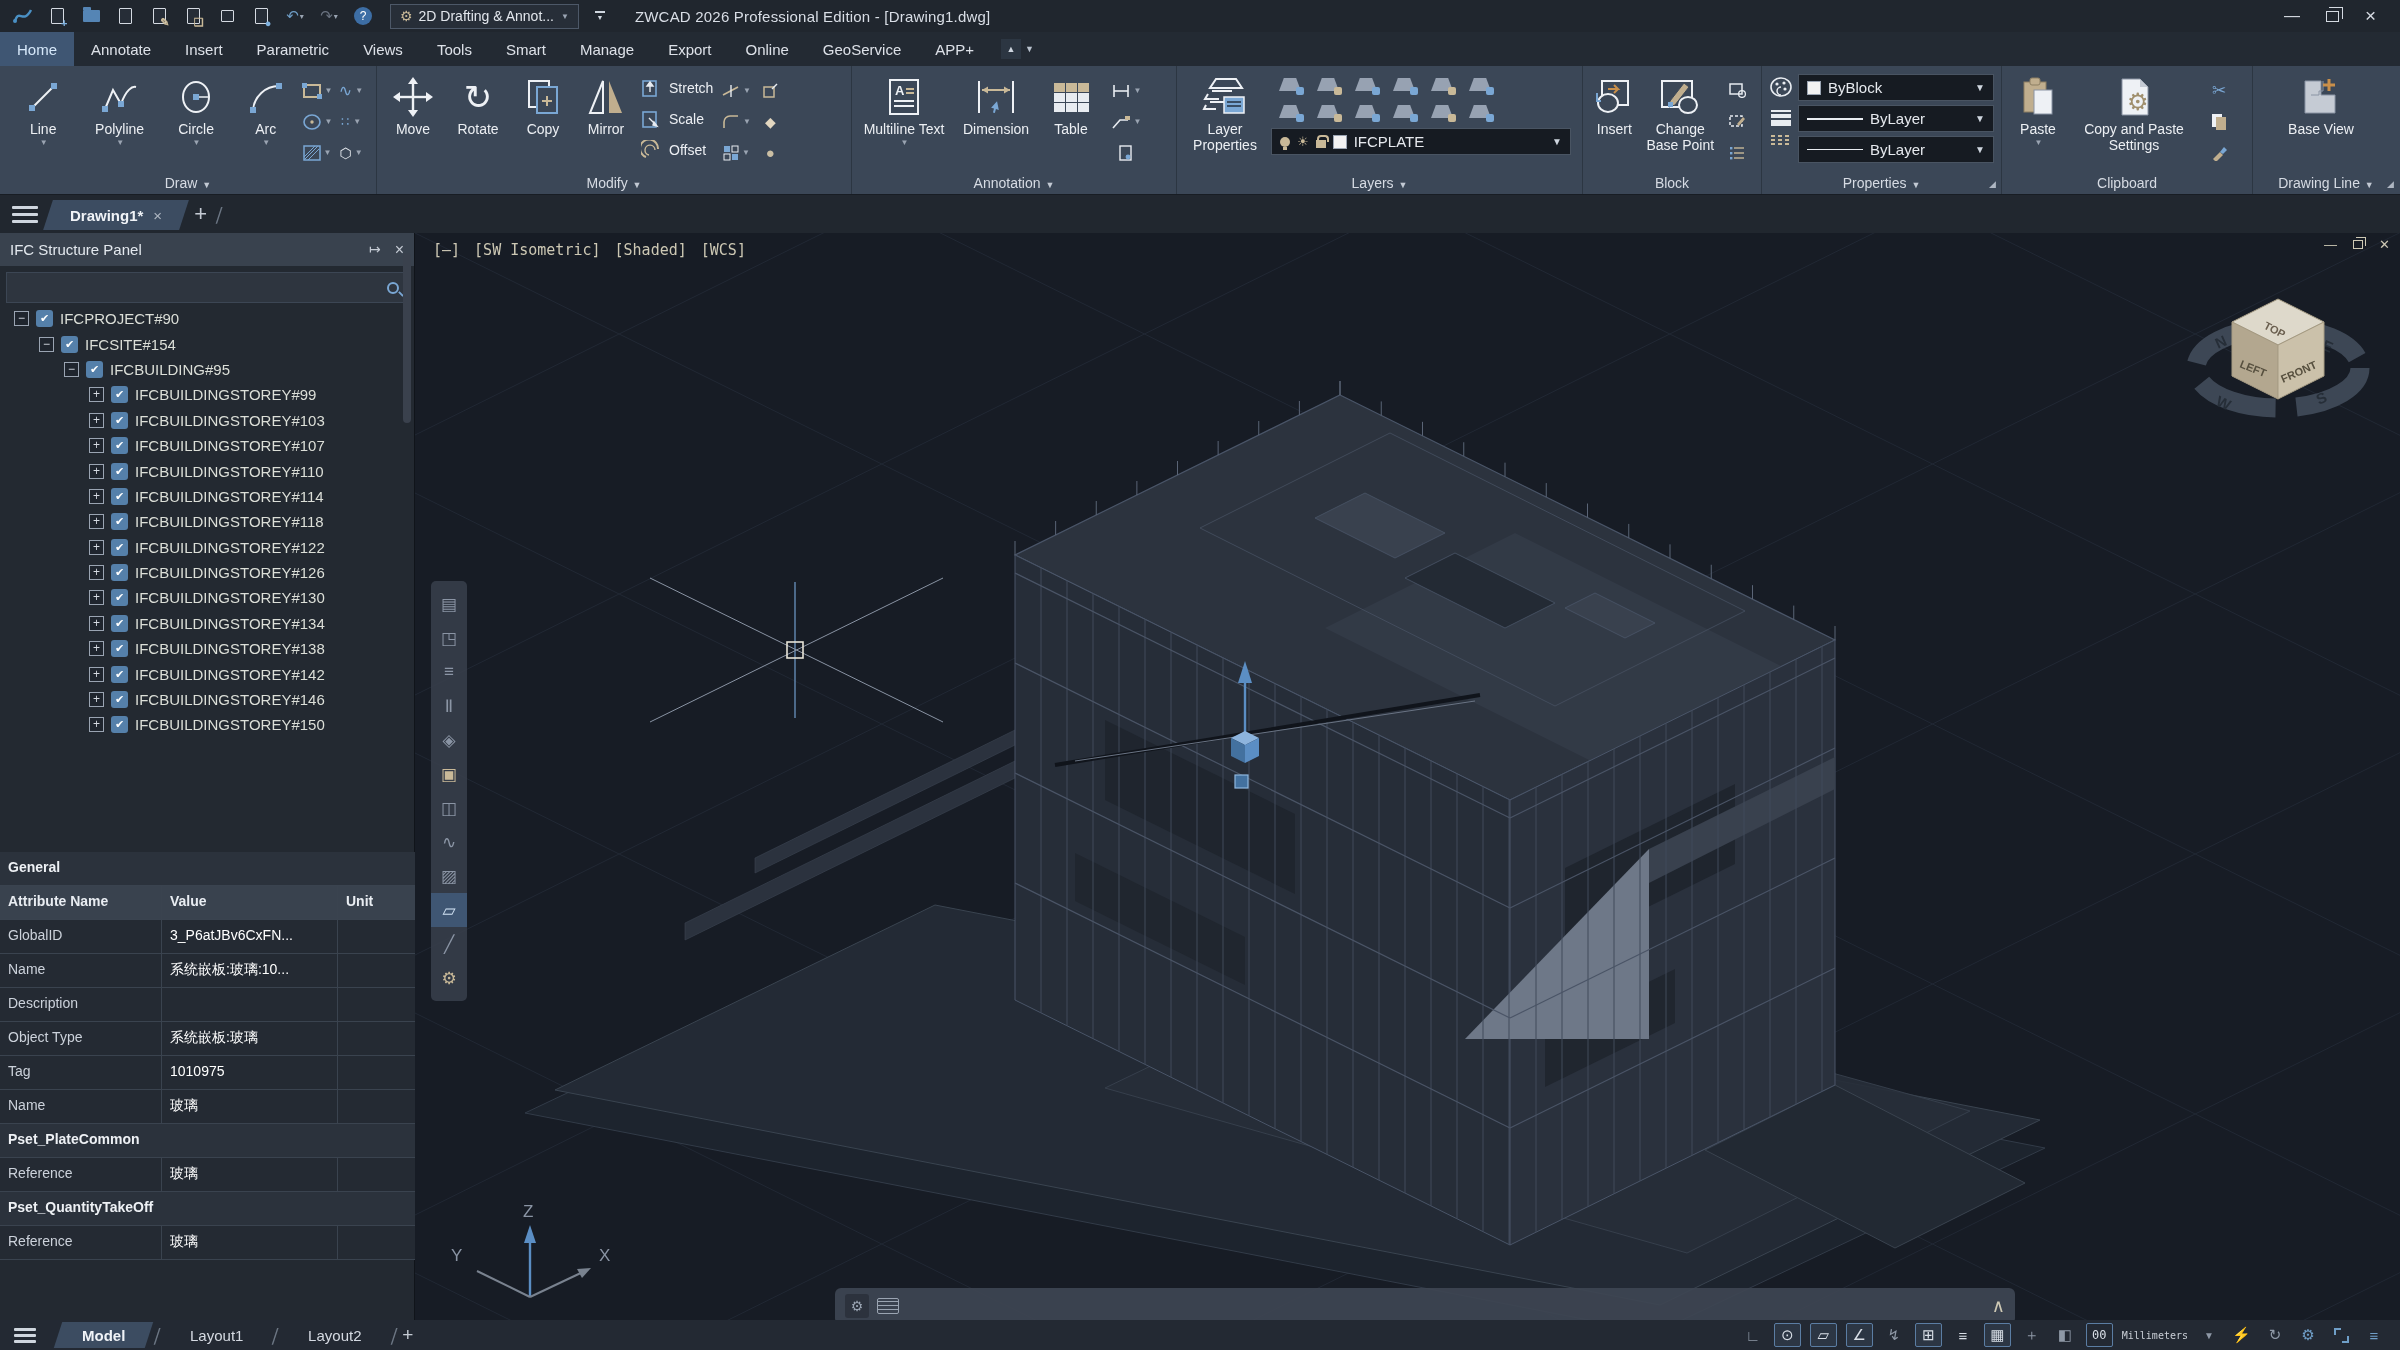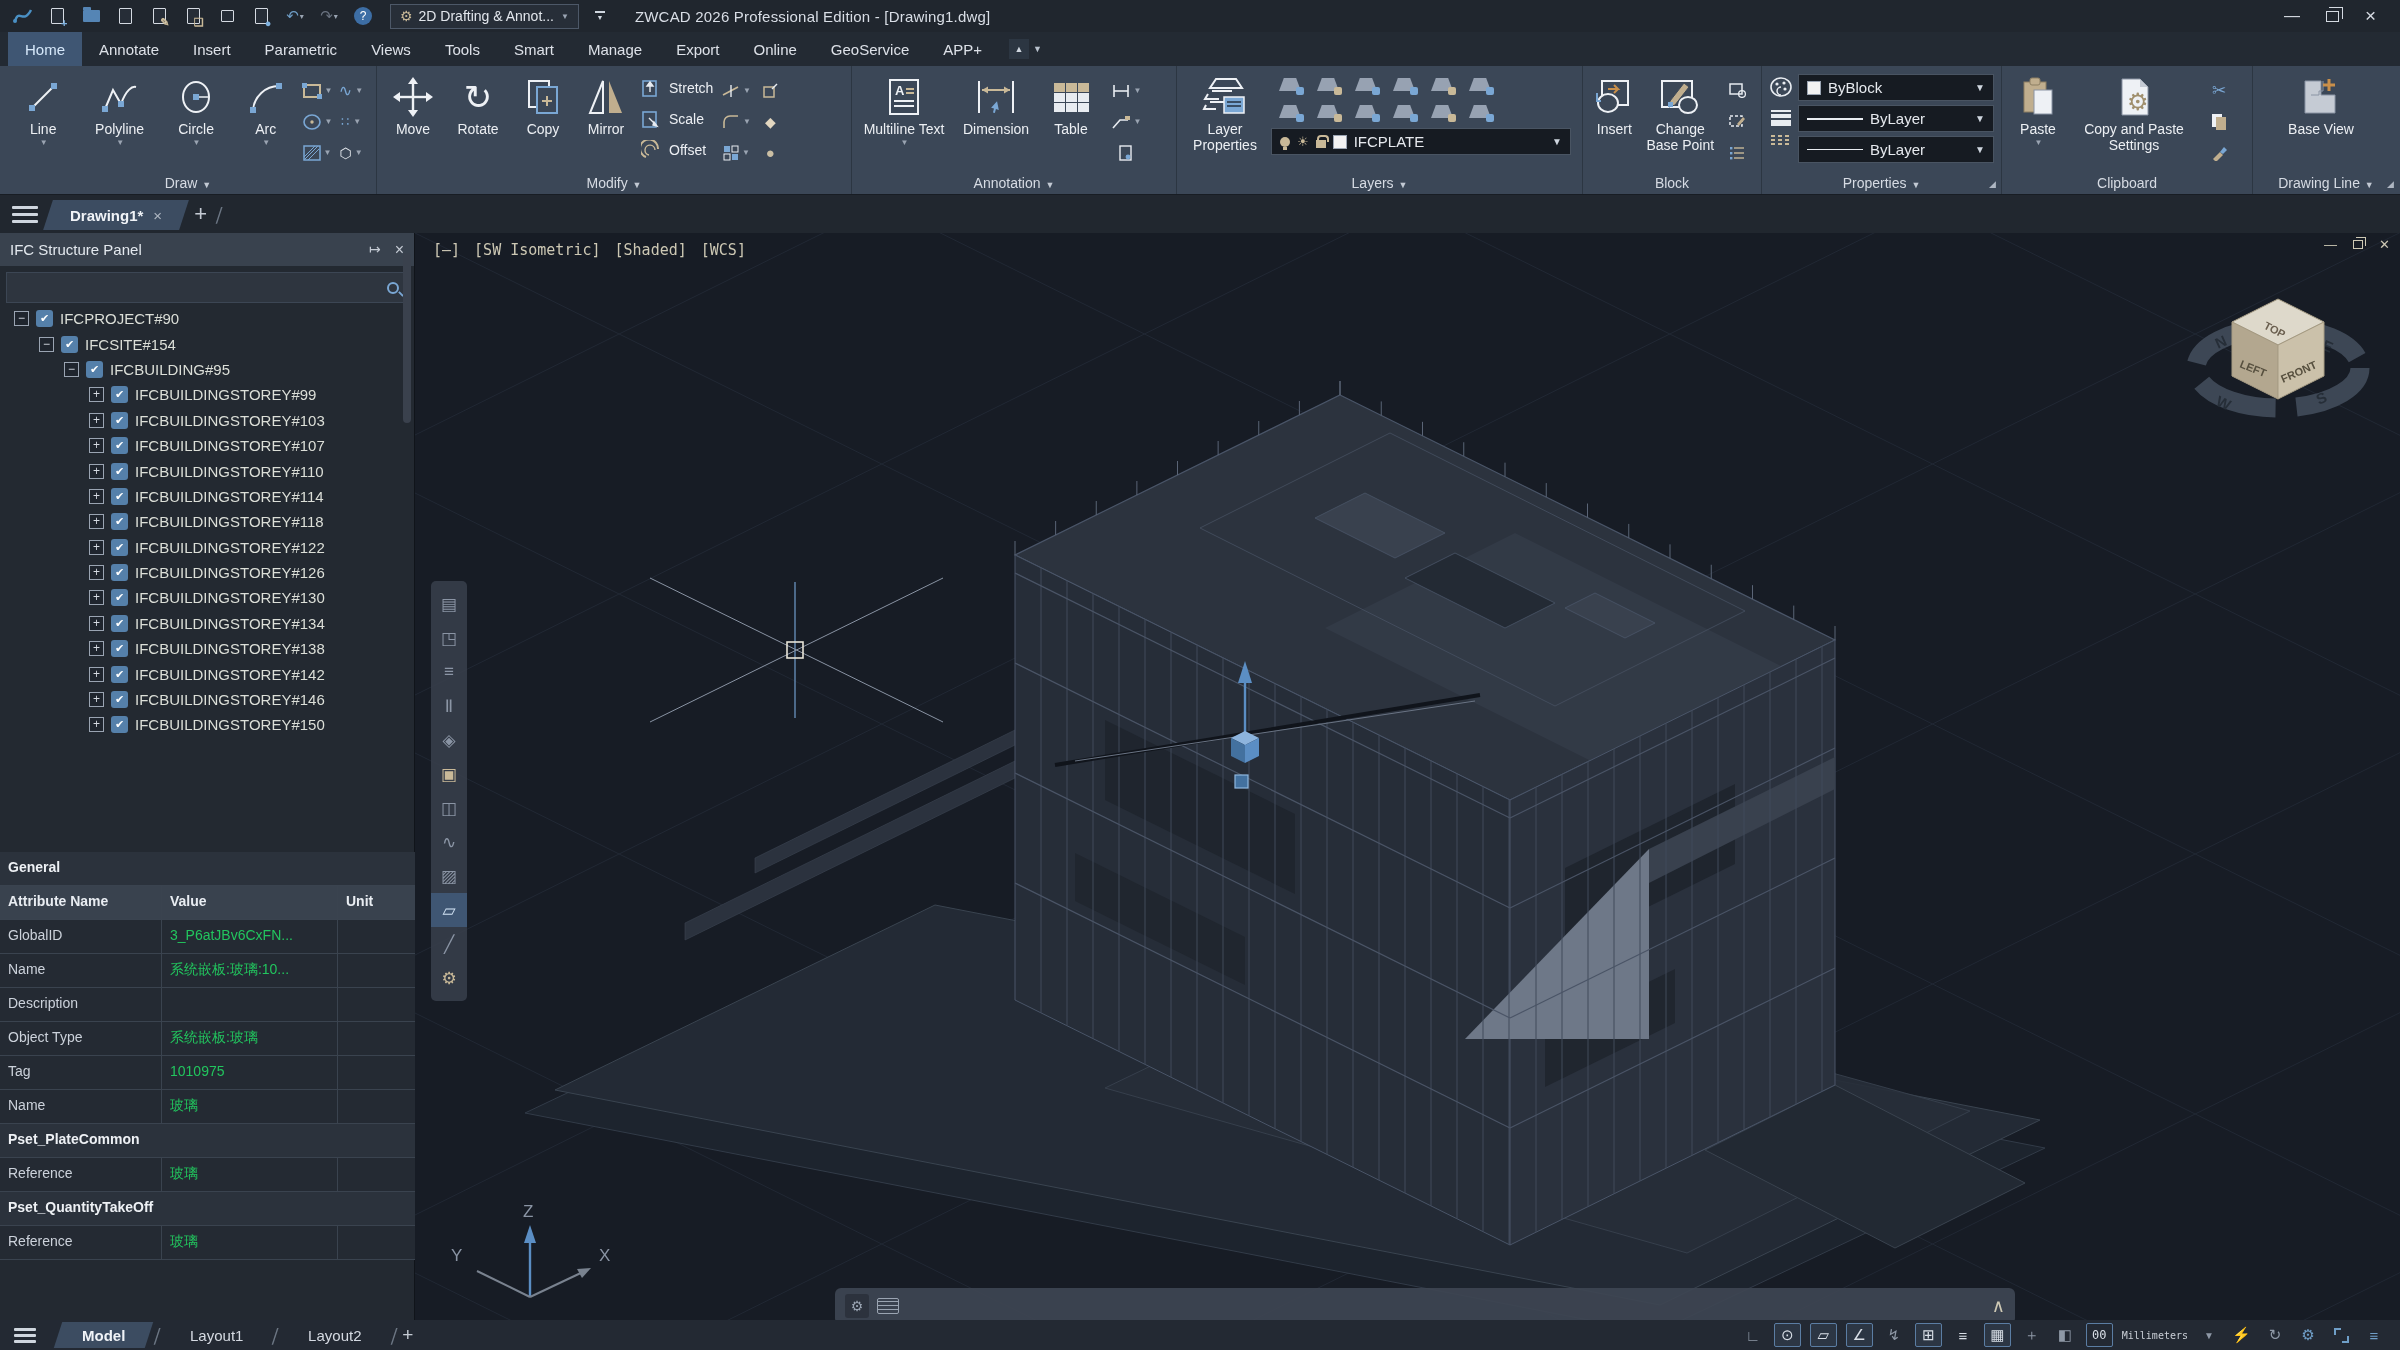--- a/index.html
+++ b/index.html
@@ -21,21 +21,21 @@
   .ws { display:flex; align-items:center; gap:6px; border:1px solid #4d5868; background:#272e38;
     height:25px; padding:0 9px; font-size:14px; color:#e2e6ec; margin-left:6px; }
   #win-title { font-size:15px; color:#d9dee6; margin-left:14px; letter-spacing:.2px; }
   #win-controls { margin-left:auto; display:flex; gap:26px; padding-right:14px; align-items:center; }
   #win-controls span { color:#d5dae2; font-size:16px; }
   .restore-glyph { display:inline-block; width:13px; height:11px; border:1.5px solid #d5dae2; position:relative; }
   .restore-glyph::before { content:""; position:absolute; left:2px; top:-5px; width:13px; height:11px; border:1.5px solid #d5dae2; border-bottom:none; border-left:none; }
 
   
   #menubar { position:absolute; left:0; top:32px; width:2400px; height:34px; background:#232a33;
-    display:flex; align-items:stretch; padding-left:8px; }
+    display:flex; align-items:stretch; }
   .menu-tab { display:flex; align-items:center; padding:0 17px; font-size:15px; color:#dde1e8; cursor:default; }
   .menu-tab.active { background:#3f5673; color:#d6e8fa; }
   #ribbon-toggle { display:flex; align-items:center; gap:4px; margin-left:10px; color:#b9c2ce; }
   #ribbon-toggle .tog { width:20px; height:20px; background:#2c3642; display:flex; align-items:center; justify-content:center; font-size:9px; color:#cfd6df; }
 
   
   #ribbon { position:absolute; left:0; top:66px; width:2400px; height:129px; background:#3b4757;
     display:flex; border-bottom:1px solid #181d24; }
   .rpanel { position:relative; border-right:1px solid #2c3642; padding:5px 8px 24px 8px;
     display:flex; align-items:flex-start; gap:6px; }
@@ -113,21 +113,21 @@
     line-height:17px; text-align:center; flex:none; }
   .tree-lbl { font-size:15px; color:#dcdfd8; white-space:nowrap; }
   #tree-scroll { position:absolute; right:3px; top:20px; width:8px; height:170px; background:#3a414d; border-radius:4px; }
   
   #attr { position:absolute; left:0; top:619px; width:415px; }
   .arow { display:flex; border-bottom:1px solid #3a434f; background:#242a33; }
   .arow.head { background:#39424e; font-weight:bold; }
   .arow.grp { background:#2b323c; font-weight:bold; }
   .ac { padding:7px 8px; font-size:14px; color:#ccd2db; height:33px; overflow:hidden; white-space:nowrap; }
   .ac.n { width:162px; border-right:1px solid #3a434f; }
-  .ac.v { width:176px; border-right:1px solid #3a434f; color:#22c55e; }
+  .ac.v { width:176px; border-right:1px solid #3a434f; color:#ffffff; }
   .ac.u { width:77px; }
   .arow.head .ac { color:#e9edf2; }
   .arow.grp .ac { border-right:none; width:auto; color:#eef1f5; }
 
   
   #viewport { position:absolute; left:415px; top:233px; width:1985px; height:1087px; background:#171c25; overflow:hidden; }
   #vp-labels { position:absolute; left:18px; top:8px; font-family:"DejaVu Sans Mono",monospace;
     font-size:15px; color:#cdc8b4; display:flex; gap:14px; z-index:5; }
   #vp-controls { position:absolute; right:10px; top:4px; display:flex; gap:16px; color:#cdc8b4;
     font-size:13px; z-index:5; align-items:center; }

